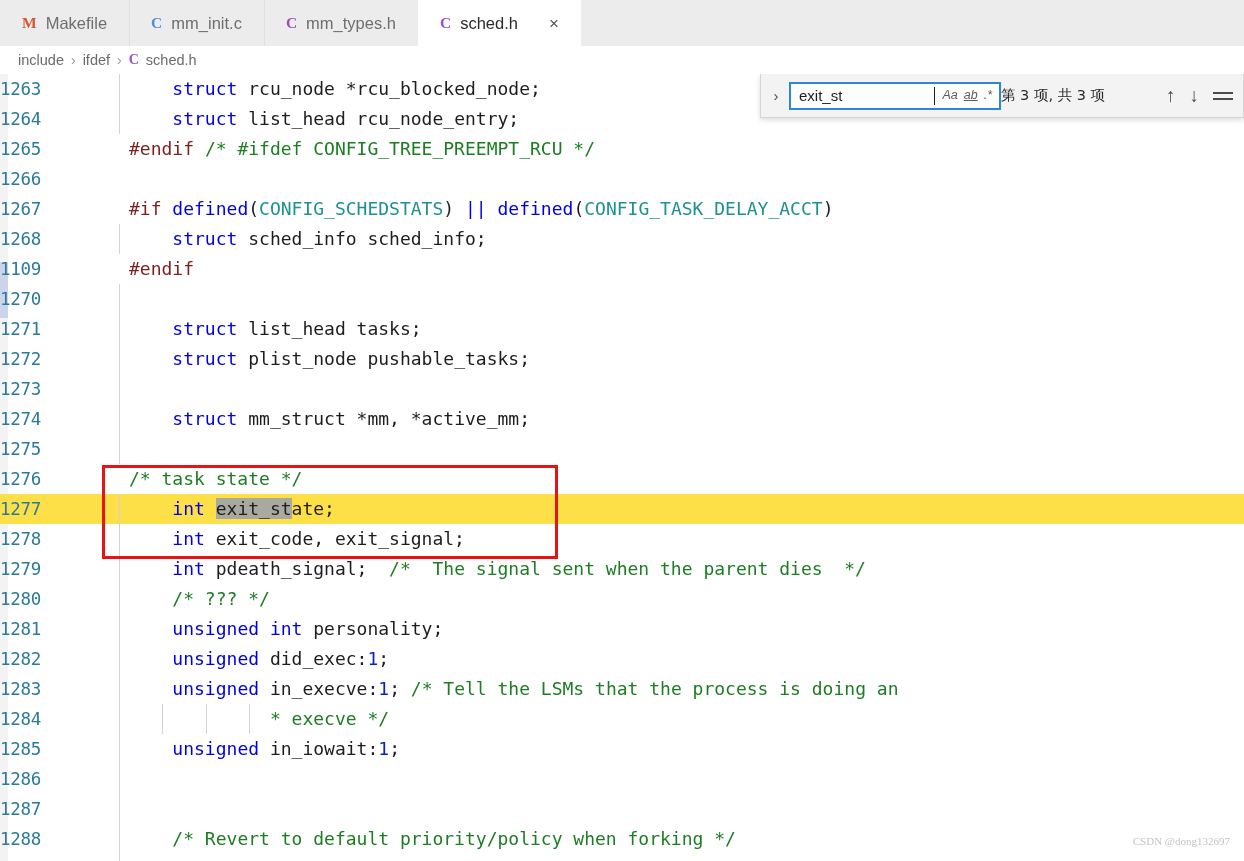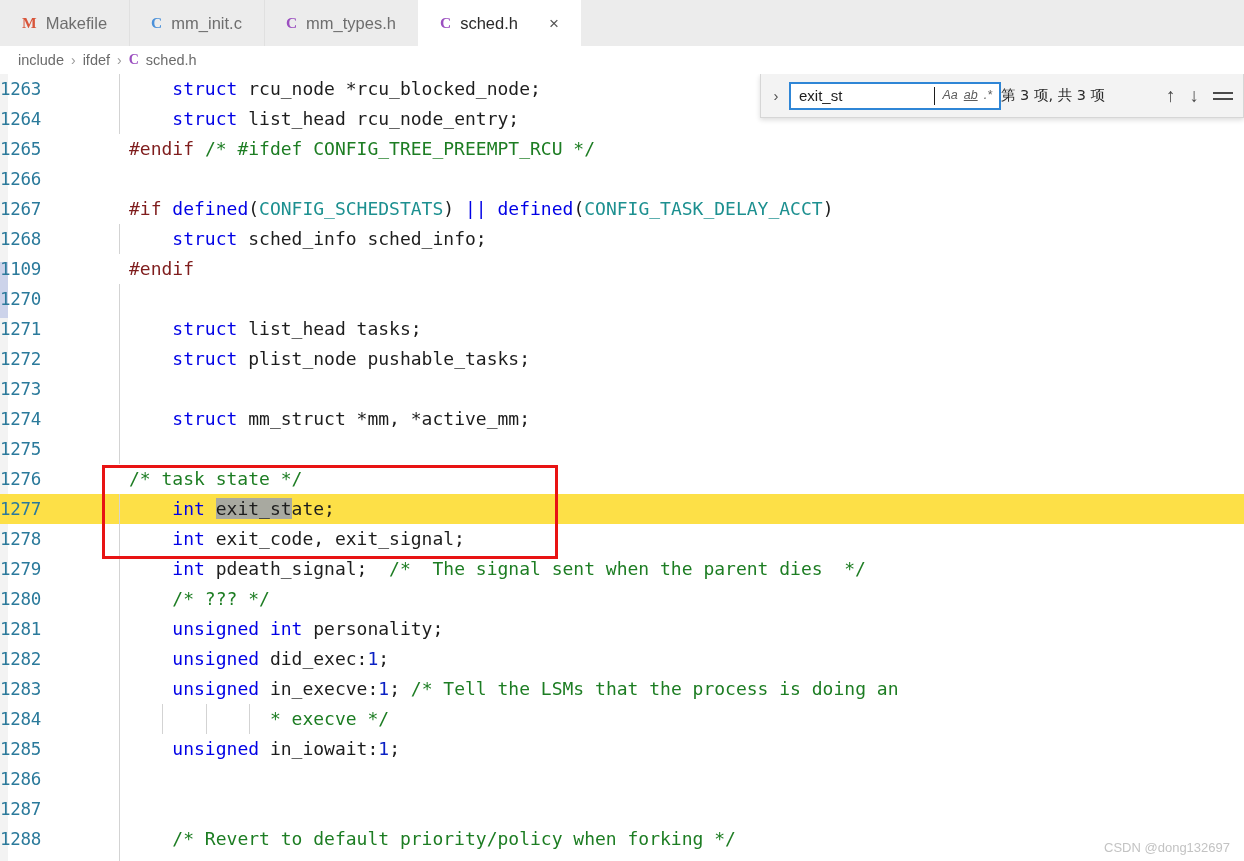--- a/index.html
+++ b/index.html
@@ -81,22 +81,22 @@
   .fopt.ul { text-decoration:underline; }
   #findcount { font-size:14.5px; color:#2b2b2b;
                font-family:"DejaVu Sans", sans-serif; white-space:nowrap; }
   #findnav { margin-left:auto; display:flex; align-items:center; gap:14px;
              padding-right:10px; }
   .navicon { font-size:19px; color:#4a4a4a; line-height:1; }
   #listicon { display:inline-block; width:20px; }
   #listicon span { display:block; height:2px; background:#4a4a4a; margin:4px 0; }
 
   
-  #watermark { position:absolute; right:14px; bottom:6px; font-size:13px;
-               color:#c3c3c3; font-family:Liberation Sans, sans-serif; }
+  #watermark { position:absolute; right:14px; bottom:14px; font-size:11px;
+               color:#c3c3c3; font-family:Liberation Serif, serif; }
 </style>
 </head>
 <body>
 
 <div id="tabbar">
     <div class="tab">
       <span class="ficon m">M</span>
       <span>Makefile</span>
     </div>
     <div class="tab">

